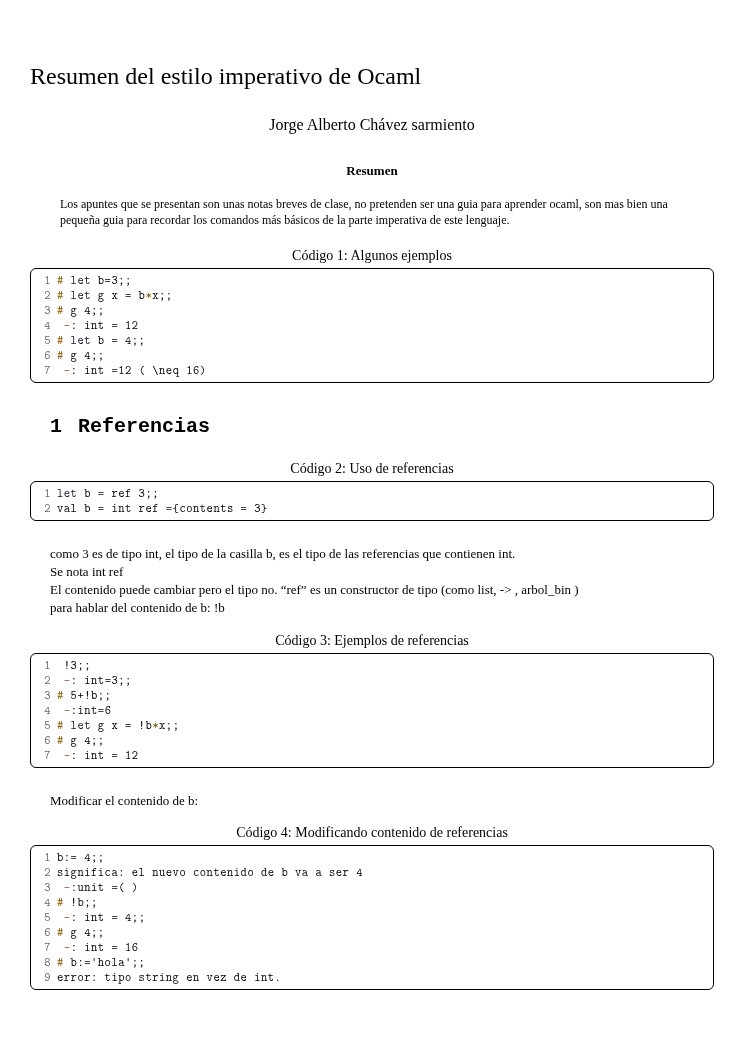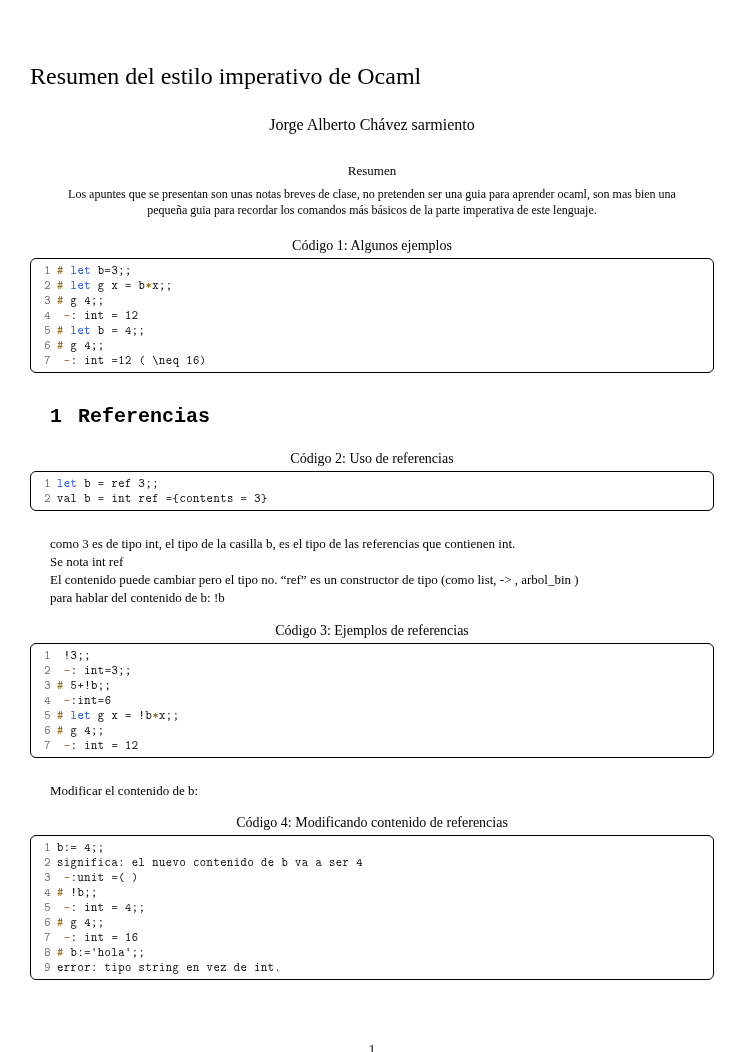--- a/index.html
+++ b/index.html
@@ -18,26 +18,25 @@
     margin-bottom: 22px;
     font-weight: normal;
   }
   .author {
     text-align: center;
     font-size: 16px;
     margin-bottom: 26px;
   }
   .abstract-head {
     text-align: center;
-    font-weight: normal;
+    font-weight: bold;
     font-size: 13px;
-    margin-bottom: 6px;
+    margin-bottom: 16px;
   }
   .abstract-body {
-    text-align: center;
     font-size: 12px;
     margin: 0 30px 18px 30px;
     line-height: 1.4;
   }
   .listing-caption {
     text-align: center;
     font-size: 14px;
     margin: 14px 0 2px 0;
   }
   .listing-box {
@@ -54,21 +53,21 @@
     white-space: pre;
     letter-spacing: 0.5px;
   }
   .lineno {
     color: #6a6a6a;
     display: inline-block;
     width: 14px;
     text-align: right;
     margin-right: 6px;
   }
-  .kw { color: #1d4ed8; }
+  .kw { color: #0f172a; }
   .sym { color: #8a5a00; }
   .section-heading {
     font-size: 20px;
     font-weight: bold;
     margin: 30px 0 20px 20px;
     font-family: Liberation Mono, monospace;
   }
   .sec-num { margin-right: 16px; }
   .para {
     font-size: 13px;

